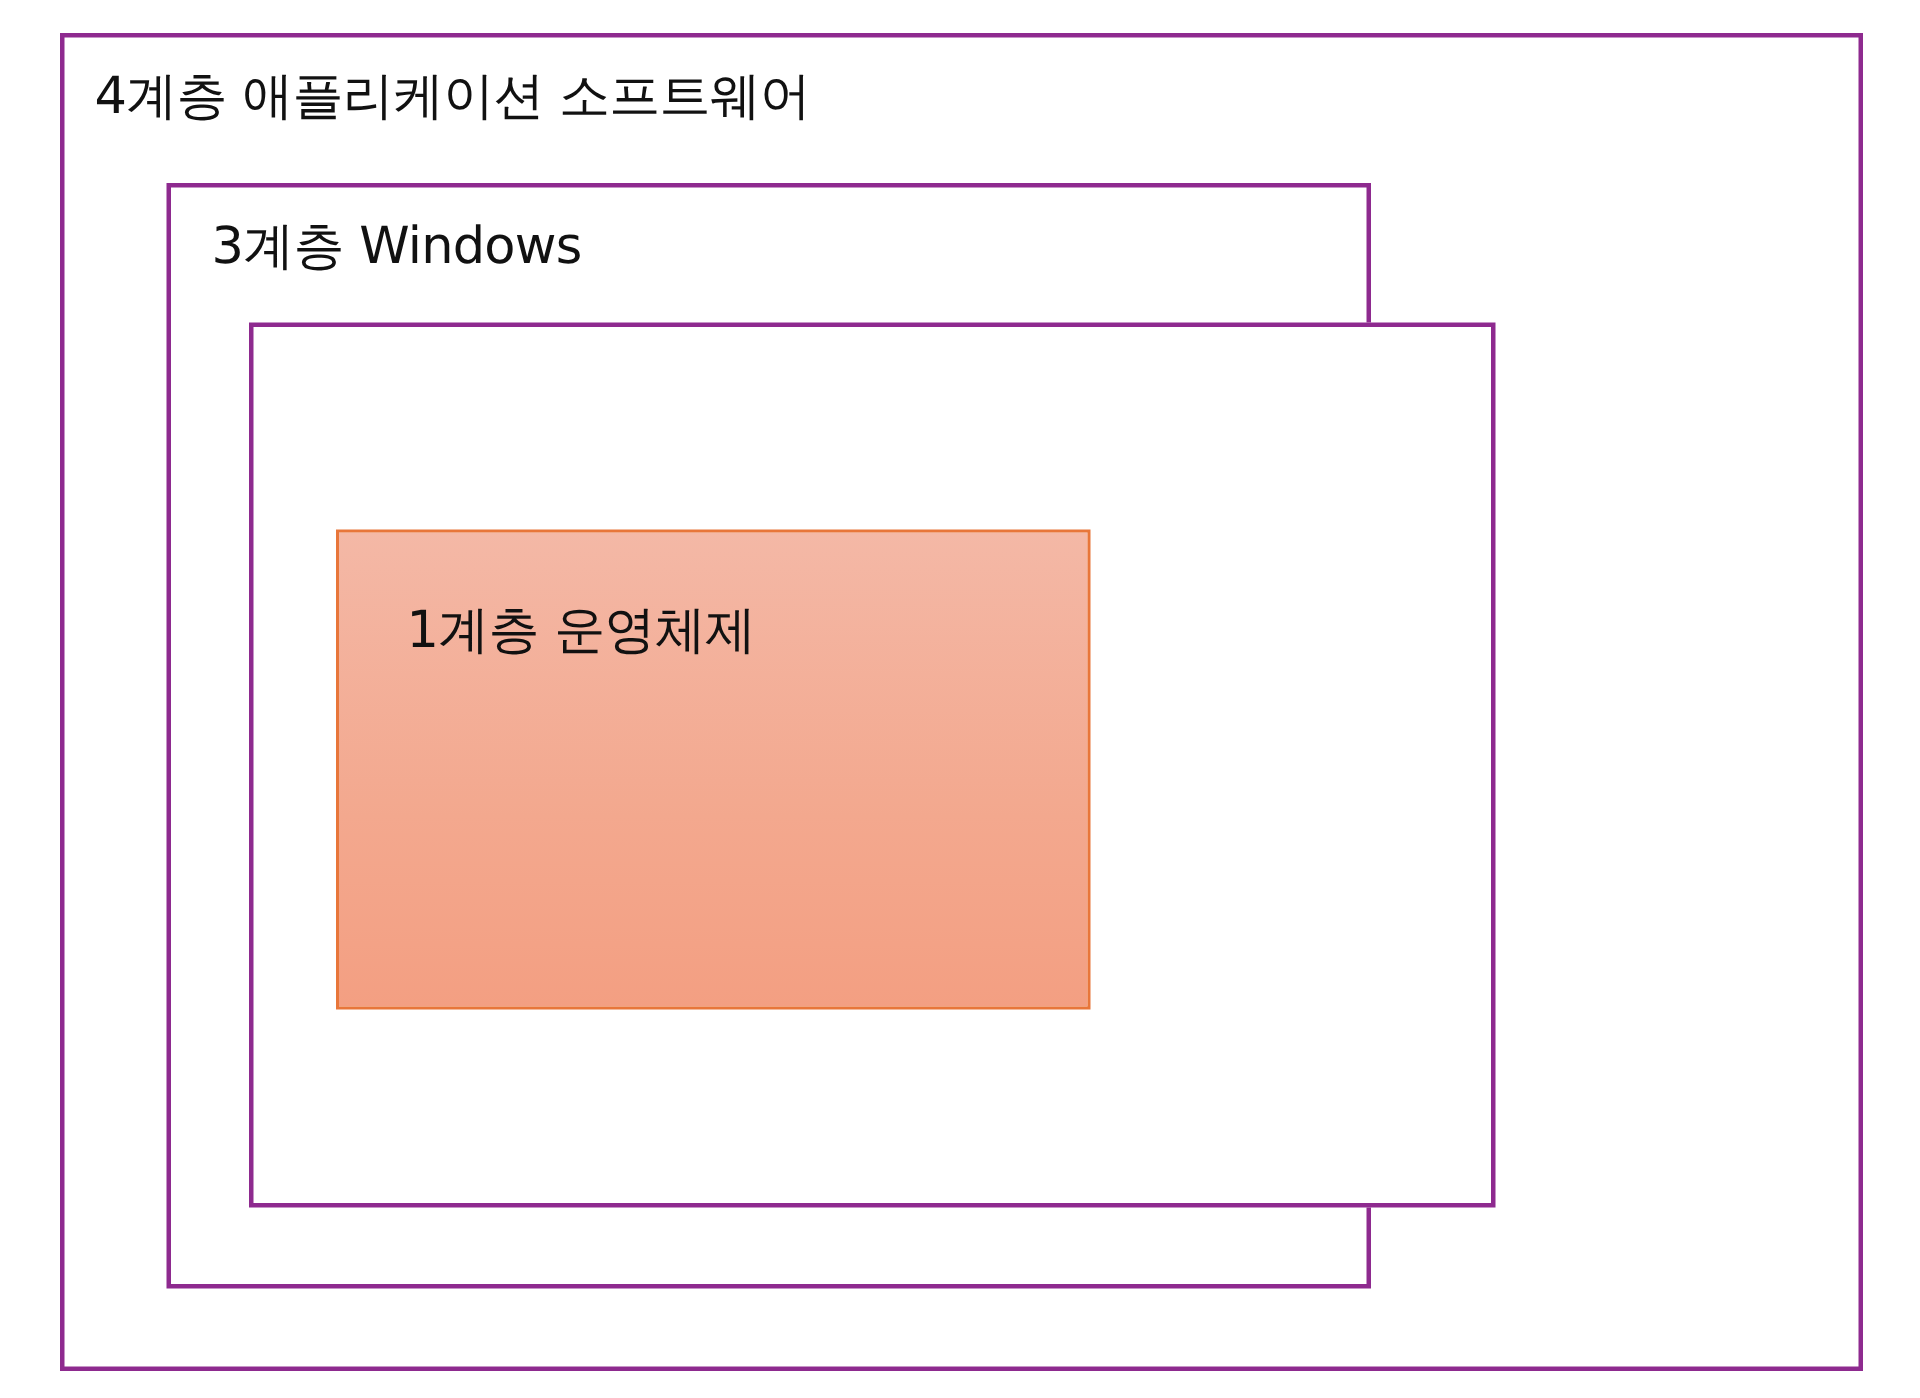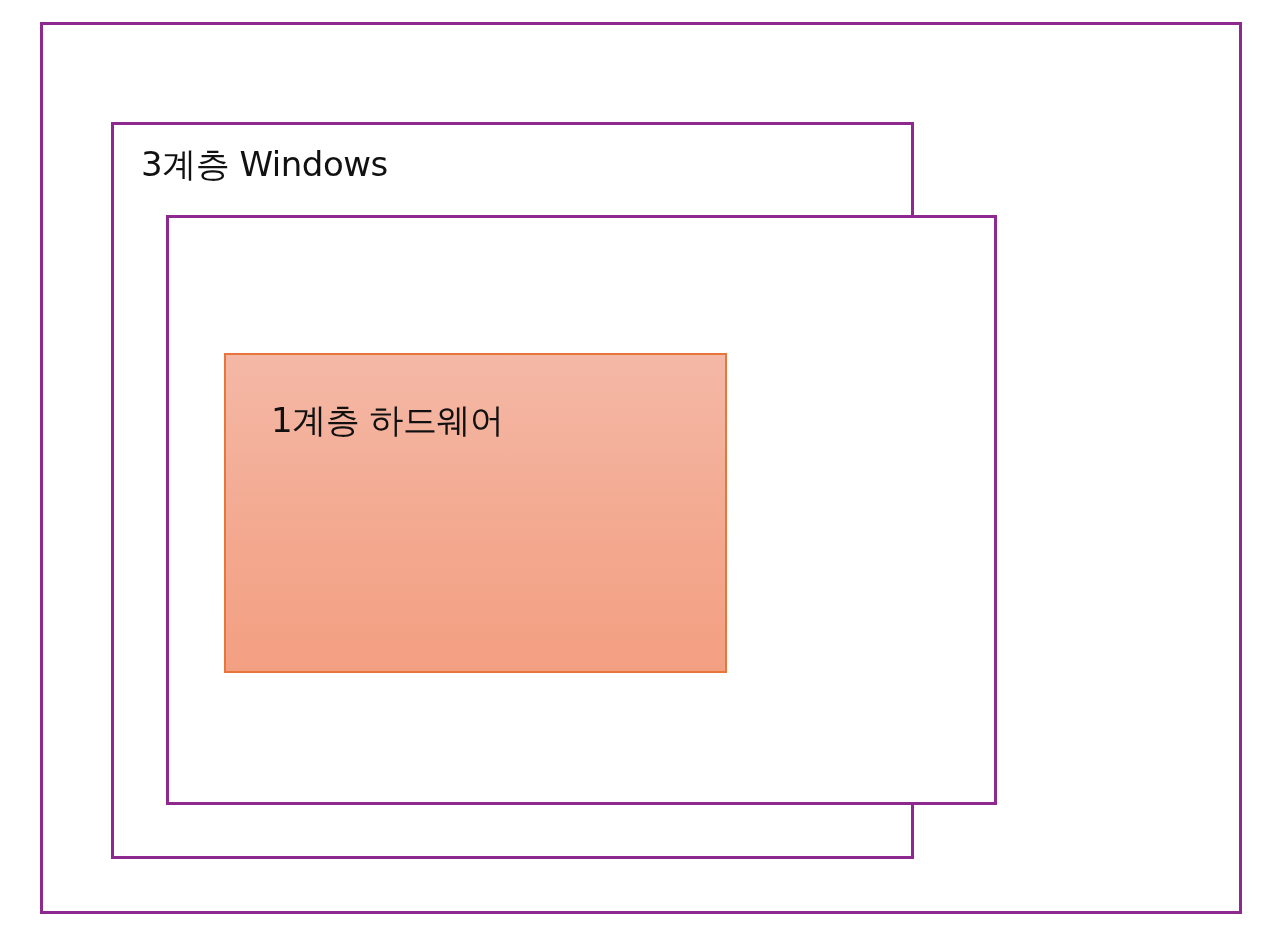--- a/index.html
+++ b/index.html
@@ -14,21 +14,22 @@
         background:linear-gradient(to bottom,#f4b8a6 0%,#f3a88e 60%,#f39f82 100%); }
   #l4 .label { left:20px; top:22px; }
   #l3 .label { left:27px; top:22px; }
   #l2 .label { left:18px; top:27px; }
   #l1 .label { left:45px; top:48px; }
 </style>
 </head>
 <body>
 
 <div class="layer" id="l4">
+  <div class="label">4계층 애플리케이션 소프트웨어</div>
   <div class="layer" id="l3" style="left:68px; top:97px;">
     <div class="label">3계층 Windows</div>
     <div class="layer" id="l2" style="left:52px; top:90px;">
       <div class="layer" id="l1" style="left:55px; top:135px;">
-        <div class="label">1계층 하드웨어</div>
+        <div class="label">1계층 운영체제</div>
       </div>
     </div>
   </div>
 </div>
 
 </body></html>

